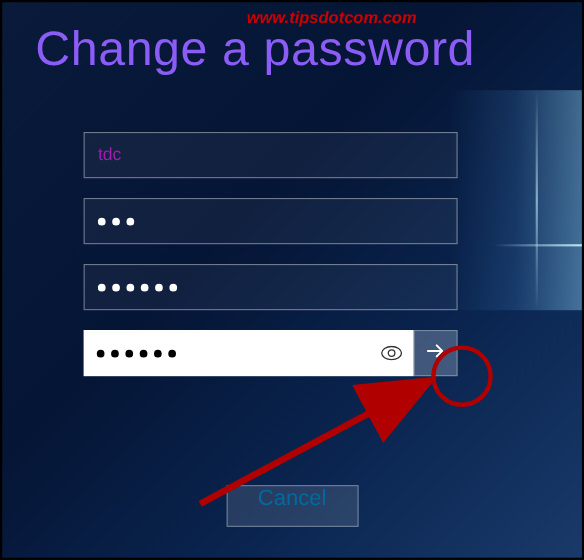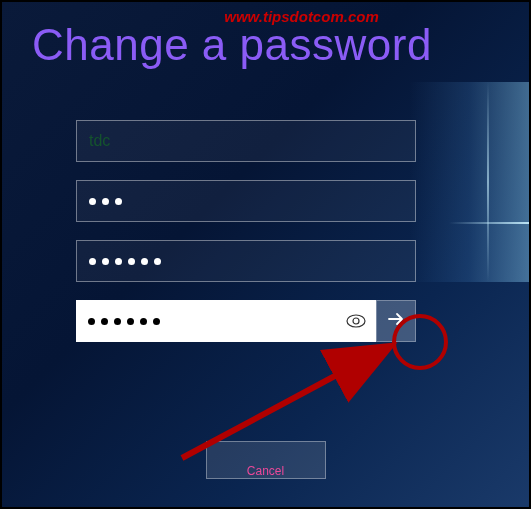--- a/index.html
+++ b/index.html
@@ -66,21 +66,21 @@
     }
     .field-wrap {
       margin-bottom: 18px;
       position: relative;
     }
     .text-input {
       width: 340px;
       height: 42px;
       background: rgba(255,255,255,0.05);
       border: 1px solid rgba(255,255,255,0.4);
-      color: #14532d;
+      color: #a21caf;
       font-size: 16px;
       padding: 0 12px;
       font-family: "Segoe UI", Arial, sans-serif;
       outline: none;
     }
     .password-dots {
       width: 340px;
       height: 42px;
       background: rgba(255,255,255,0.05);
       border: 1px solid rgba(255,255,255,0.4);
@@ -136,26 +136,26 @@
     }
     .cancel-btn {
       position: absolute;
       left: 50%;
       transform: translateX(-50%);
       bottom: 28px;
       width: 120px;
       height: 38px;
       background: rgba(255,255,255,0.12);
       border: 1px solid rgba(255,255,255,0.35);
-      color: #ec4899;
-      font-size: 12px;
+      color: #0369a1;
+      font-size: 20px;
       font-family: "Segoe UI", Arial, sans-serif;
       cursor: pointer;
       display: flex;
-      align-items: flex-end;
+      align-items: flex-start;
       justify-content: center;
     }
     .annotation-circle {
       position: absolute;
       width: 56px;
       height: 56px;
       border: 4px solid #b00000;
       border-radius: 50%;
       top: 312px;
       left: 390px;

